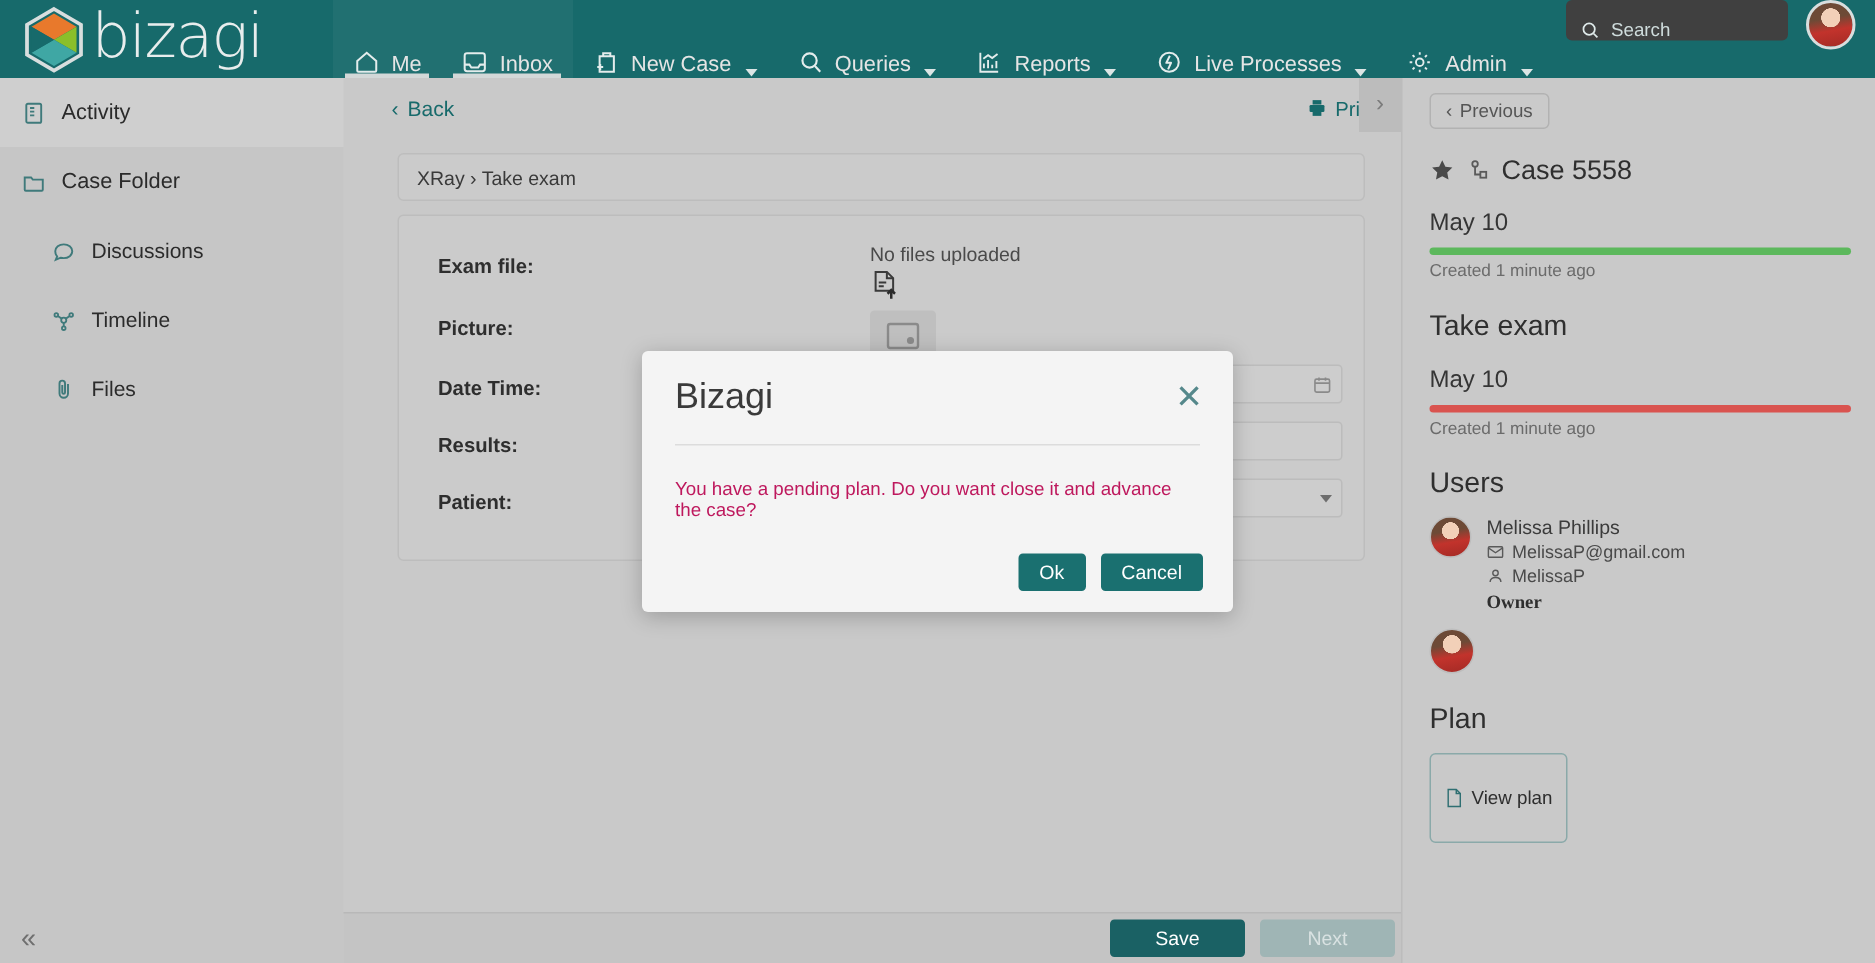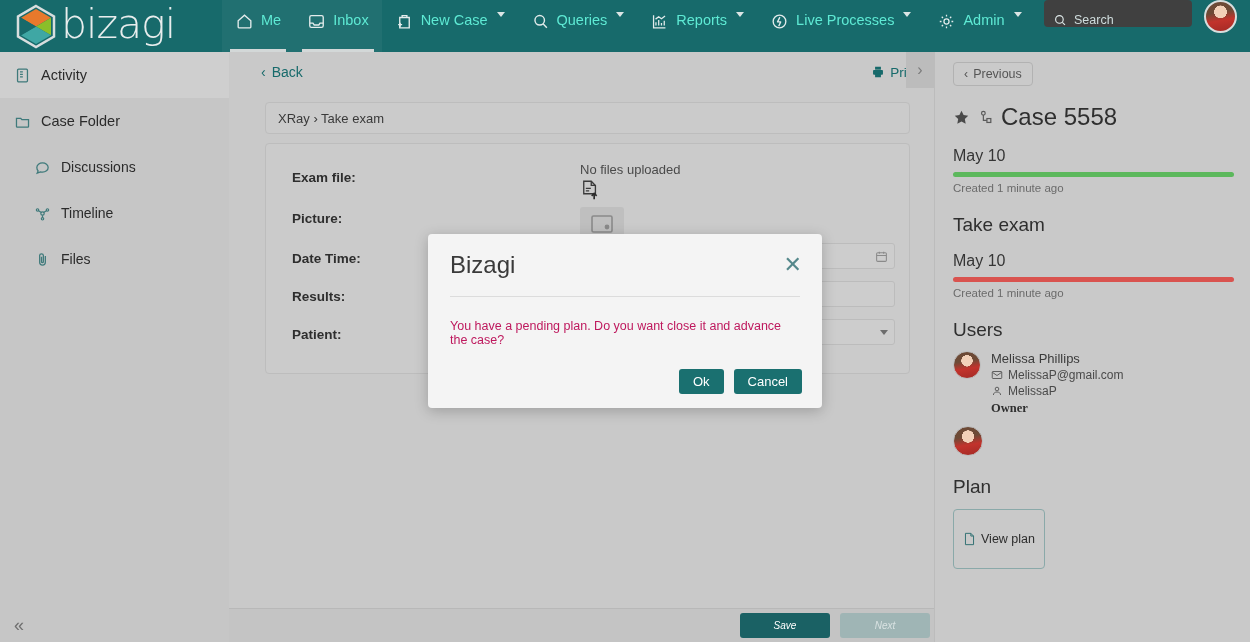--- a/index.html
+++ b/index.html
@@ -19,22 +19,22 @@
   }
   .logo-wrap { display: flex; align-items: center; padding-left: 14px; width: 222px; }
   .logo-hex { width: 44px; height: 46px; flex: none; }
   .logo-word {
     color: #e8eded; font-size: 41px; letter-spacing: -1px;
     font-family: "DejaVu Sans", sans-serif; font-weight: 300;
     line-height: 1; margin-left: 3px; margin-top: -4px;
   }
   .nav { display: flex; align-items: stretch; height: 52px; flex: 1; }
   .nav-item {
-    display: flex; align-items: flex-start; gap: 7px;
-    padding: 12px 13px; color: #5eead4; font-size: 14.5px;
+    display: flex; align-items: flex-end; gap: 7px;
+    padding: 1px 13px; color: #e5e5e5; font-size: 14.5px;
     height: 52px; position: relative; cursor: pointer;
   }
   .nav-item.active::after {
     content: ""; position: absolute; left: 8px; right: 8px; bottom: 0;
     height: 3px; background: #d3d8d8;
   }
   .nav-item.active { background: rgba(255,255,255,0.045); }
   .caret-down {
     width: 0; height: 0; border-left: 4.5px solid transparent;
     border-right: 4.5px solid transparent; border-top: 5px solid #dbe5e5;
@@ -132,39 +132,39 @@
 
   
   .footer {
     position: absolute; left: 229px; right: 316px; bottom: 0; height: 34px;
     background: #c4c4c4; border-top: 1px solid #b8b8b8;
     display: flex; align-items: center; justify-content: flex-end;
     padding-right: 4px; gap: 10px;
   }
   .btn {
     min-width: 90px; height: 25px; border-radius: 3px; border: none;
-    font-size: 10px; font-family: "Liberation Sans", sans-serif; cursor: pointer;
-    display: flex; align-items: center; justify-content: center; font-style: italic;
+    font-size: 13px; font-family: "Liberation Sans", sans-serif; cursor: pointer;
+    display: flex; align-items: center; justify-content: center;
   }
   .btn-primary { background: #1a6164; color: #ffffff; }
   .btn-disabled { background: #9fb5b5; color: #d9e2e2; cursor: default; }
 
   
   .rightpanel {
     position: absolute; top: 52px; right: 0; width: 316px; bottom: 0;
     background: #c9c9c9; border-left: 1px solid #bcbcbc; padding: 10px 16px 0 18px;
     overflow: hidden;
   }
   .prev-btn {
     display: inline-flex; align-items: center; gap: 5px;
     border: 1px solid #b2b2b2; border-radius: 4px; background: #cacaca;
     padding: 4px 10px; font-size: 12.5px; color: #555; cursor: pointer;
   }
   .case-title-row { display: flex; align-items: center; gap: 7px; margin-top: 17px; }
-  .case-title { font-size: 24px; color: #2f2f2f; text-align: center; }
+  .case-title { font-size: 18px; color: #2f2f2f; text-align: center; }
   .date-line { font-size: 16px; color: #353535; margin-top: 16px; }
   .bar { height: 5px; border-radius: 3px; margin-top: 7px; }
   .bar-created { font-size: 11.5px; color: #6b6b6b; margin-top: 5px; }
   .section-h { font-size: 19px; color: #2f2f2f; margin-top: 20px; }
   .user-row { display: flex; gap: 10px; margin-top: 10px; }
   .u-avatar {
     width: 28px; height: 28px; border-radius: 50%; flex: none;
     background: radial-gradient(circle at 50% 34%, #f2d0b8 0 26%, transparent 27%),
                 linear-gradient(170deg,#6d4a36 0 36%, #c2332c 62%, #a32a25 100%);
     border: 1px solid #bdbdbd;

